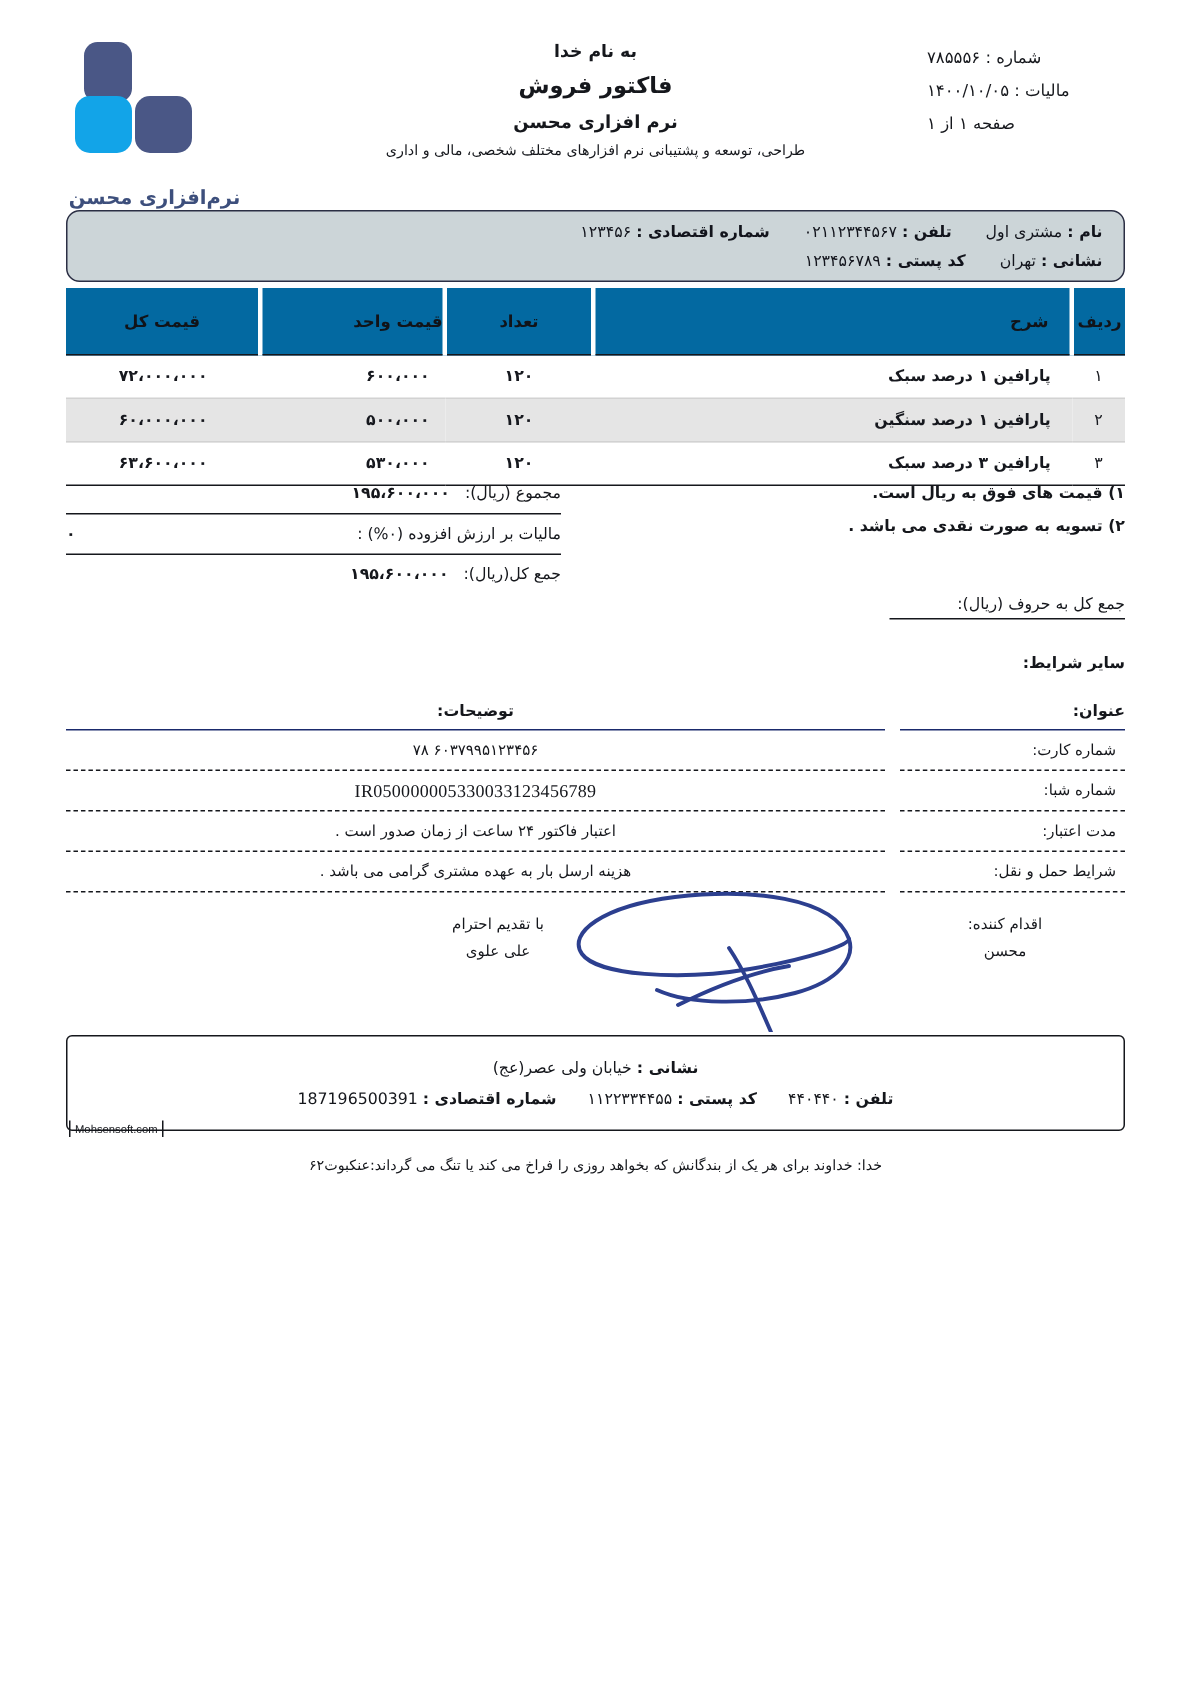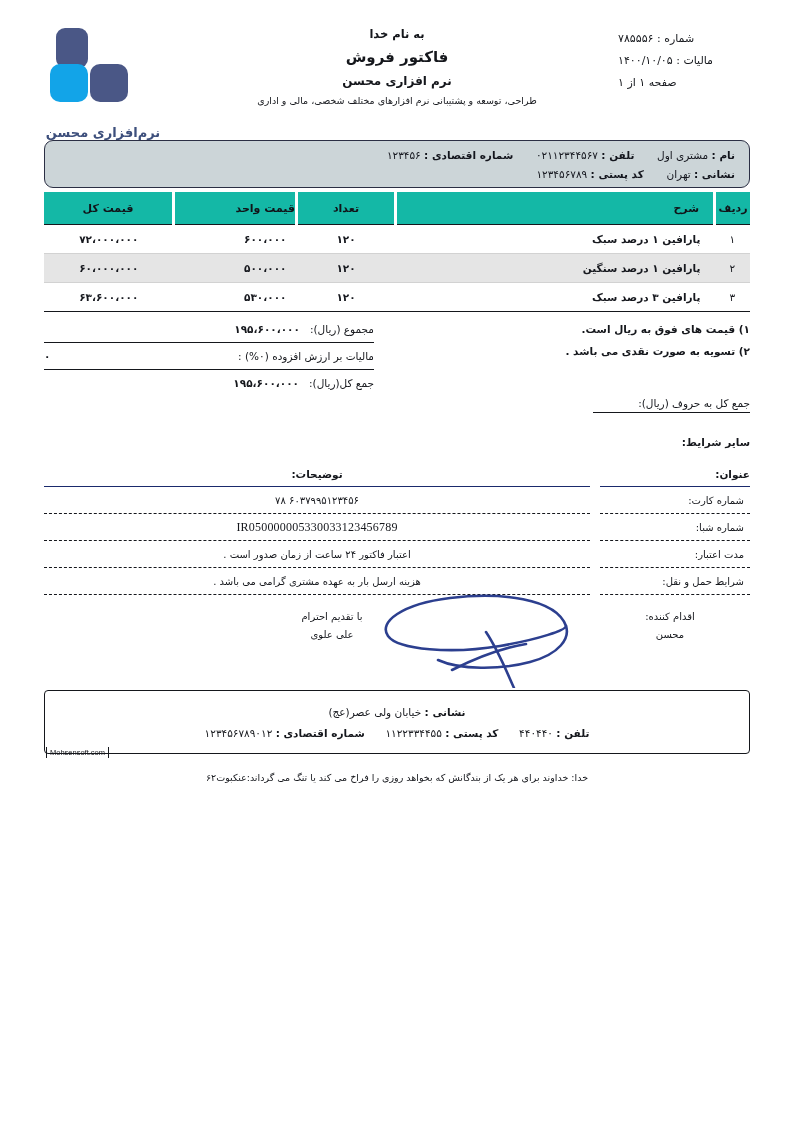--- a/index.html
+++ b/index.html
@@ -117,25 +117,25 @@
   .items {
     position: absolute;
     right: 44px;
     left: 44px;
     top: 192px;
     border-collapse: collapse;
     width: calc(100% - 88px);
     table-layout: fixed;
   }
   .items th {
-    background: #14b8a6;
+    background: #0369a1;
     font-size: 11px;
     font-weight: bold;
     color: #111318;
-    height: 32px;
+    height: 44px;
     border-bottom: 1.8px solid #15171c;
     padding: 0;
   }
   .items th.sep { border-left: 3px solid #ffffff; }
   .items td {
     font-size: 10.5px;
     color: #16181e;
     height: 28px;
     padding: 0 10px;
     border-bottom: 1px solid #d2d2d2;
@@ -513,21 +513,21 @@
       <span>خیابان ولی عصر(عج)</span>
     </div>
     <div class="foot-line">
       <b>تلفن :</b>
       <span>۴۴۰۴۴۰</span>
       <span class="sp"></span>
       <b>کد پستی :</b>
       <span>۱۱۲۲۳۳۴۴۵۵</span>
       <span class="sp"></span>
       <b>شماره اقتصادی :</b>
-      <span>۱۲۳۴۵۶۷۸۹۰۱۲</span>
+      <span>187196500391</span>
     </div>
   </div>
 
   <div class="brand-tag">Mohsensoft.com</div>
 
   <div class="foot-note">خدا: خداوند برای هر یک از بندگانش که بخواهد روزی را فراخ می کند یا تنگ می گرداند:عنکبوت۶۲</div>
 
 </div>
 
 </body></html>

